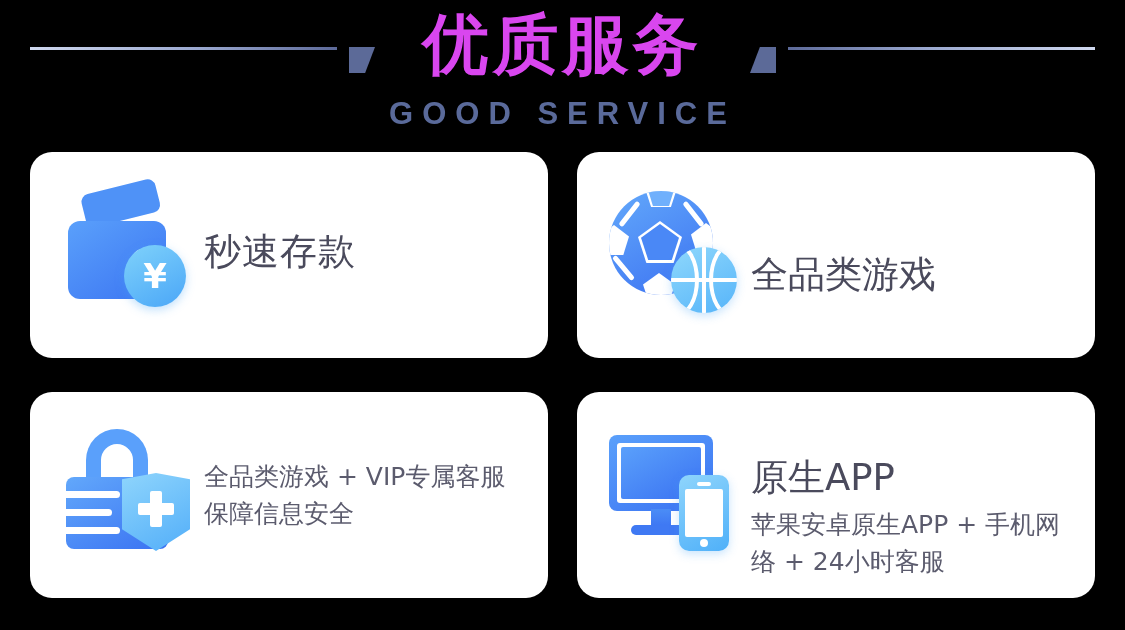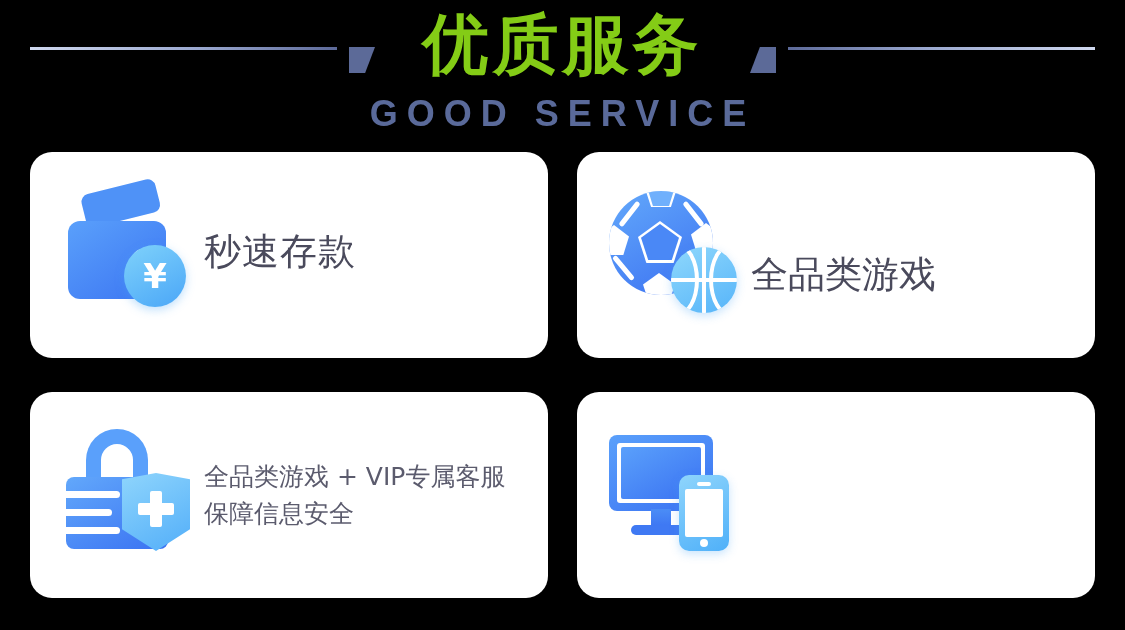--- a/index.html
+++ b/index.html
@@ -26,26 +26,26 @@
     position:absolute;top:0;width:26px;height:26px;background:#5c6a98;
   }
   .deco-left .deco-slash{right:10px;
     clip-path:polygon(0 0,100% 0,62% 100%,-38% 100%);}
   .deco-right .deco-slash{left:10px;
     clip-path:polygon(38% 0,138% 0,100% 100%,0 100%);}
 
   .header-title{
     position:absolute;left:0;top:8px;width:1125px;text-align:center;
     font-size:66px;line-height:74px;font-weight:bold;
-    color:#84cc16;letter-spacing:4px;
+    color:#d946ef;letter-spacing:4px;
     font-family:"DejaVu Sans","Liberation Sans",sans-serif;
   }
   .header-sub{
     position:absolute;left:0;top:96px;width:1125px;text-align:center;
-    font-size:36px;line-height:36px;font-weight:bold;
+    font-size:31px;line-height:36px;font-weight:bold;
     color:#5a6a9a;letter-spacing:9px;
   }
 
   
   .grid{
     position:absolute;left:30px;top:152px;
     width:1065px;height:446px;
     display:grid;grid-template-columns:518px 518px;
     grid-template-rows:206px 206px;
     column-gap:29px;row-gap:34px;
@@ -301,16 +301,20 @@
           </div>
           <div class="m-neck"></div>
           <div class="m-base"></div>
           <div class="phone">
             <div class="p-spk"></div>
             <div class="p-scr"></div>
             <div class="p-home"></div>
           </div>
         </div>
       </div>
+      <div class="card-text">
+        <div class="card-title">原生APP</div>
+        <div class="card-desc">苹果安卓原生APP + 手机网络 + 24小时客服</div>
+      </div>
     </div>
 
   </div>
 </div>
 
 </body></html>

